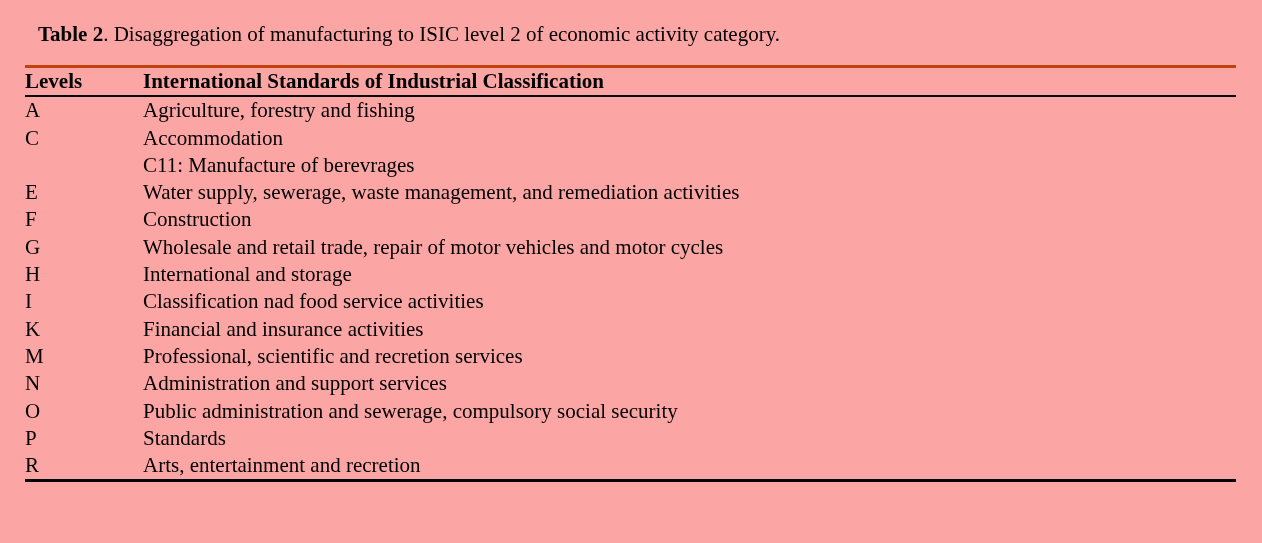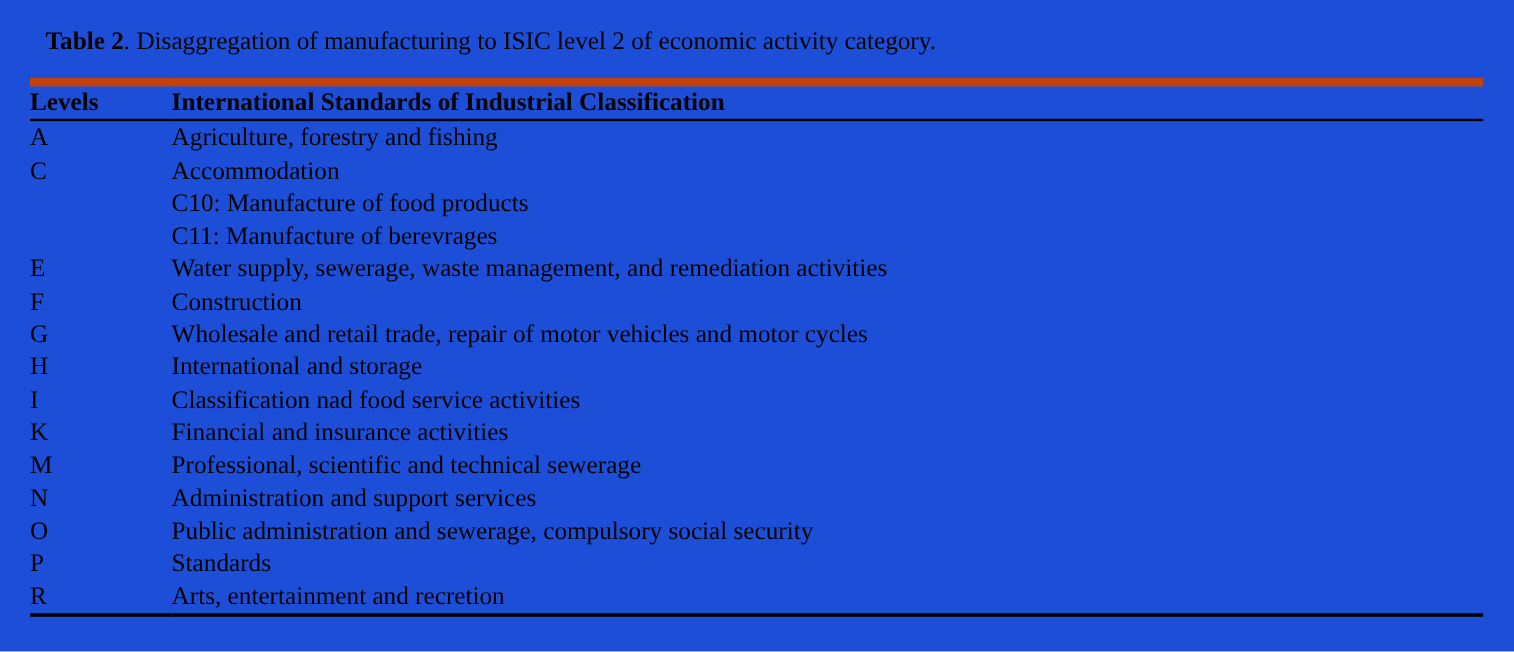--- a/index.html
+++ b/index.html
@@ -1,40 +1,40 @@
 <!DOCTYPE html>
 <html><head>
 <meta charset="utf-8">
 <style>
   * { margin: 0; padding: 0; box-sizing: border-box; }
   html, body { background: #ffffff; }
   .page {
     position: relative;
     width: 1262px;
     height: 543px;
-    background: #1d4ed8;
+    background: #fca5a5;
     color: #000000;
     font-family: "Liberation Serif", "DejaVu Serif", serif;
     font-size: 21px;
     overflow: hidden;
   }
   .caption {
     position: absolute;
     left: 38px;
     top: 22px;
     white-space: nowrap;
   }
   .caption .bold { font-weight: bold; }
   .isic-table {
     position: absolute;
     left: 25px;
     top: 65px;
     width: 1211px;
     border-collapse: collapse;
-    border-top: 7px solid #c2410c;
+    border-top: 3px solid #c2410c;
     border-bottom: 3px solid #000000;
     font-size: 21px;
   }
   .isic-table th, .isic-table td {
     text-align: left;
     vertical-align: middle;
     font-weight: normal;
     padding: 0;
     height: 27.3px;
     line-height: 27.3px;
@@ -69,24 +69,20 @@
       <tr>
         <td class="col-level">A</td>
         <td class="col-desc">Agriculture, forestry and fishing</td>
       </tr>
       <tr>
         <td class="col-level">C</td>
         <td class="col-desc">Accommodation</td>
       </tr>
       <tr>
         <td class="col-level"></td>
-        <td class="col-desc">C10: Manufacture of food products</td>
-      </tr>
-      <tr>
-        <td class="col-level"></td>
         <td class="col-desc">C11: Manufacture of berevrages</td>
       </tr>
       <tr>
         <td class="col-level">E</td>
         <td class="col-desc">Water supply, sewerage, waste management, and remediation activities</td>
       </tr>
       <tr>
         <td class="col-level">F</td>
         <td class="col-desc">Construction</td>
       </tr>
@@ -101,21 +97,21 @@
       <tr>
         <td class="col-level">I</td>
         <td class="col-desc">Classification nad food service activities</td>
       </tr>
       <tr>
         <td class="col-level">K</td>
         <td class="col-desc">Financial and insurance activities</td>
       </tr>
       <tr>
         <td class="col-level">M</td>
-        <td class="col-desc">Professional, scientific and technical sewerage</td>
+        <td class="col-desc">Professional, scientific and recretion services</td>
       </tr>
       <tr>
         <td class="col-level">N</td>
         <td class="col-desc">Administration and support services</td>
       </tr>
       <tr>
         <td class="col-level">O</td>
         <td class="col-desc">Public administration and sewerage, compulsory social security</td>
       </tr>
       <tr>

